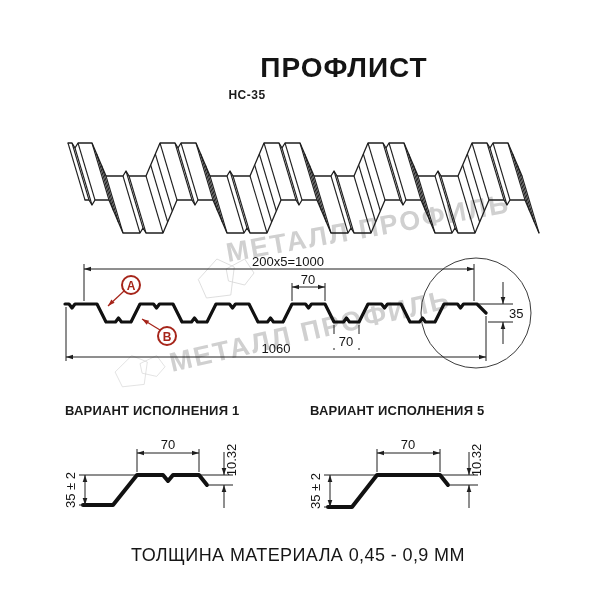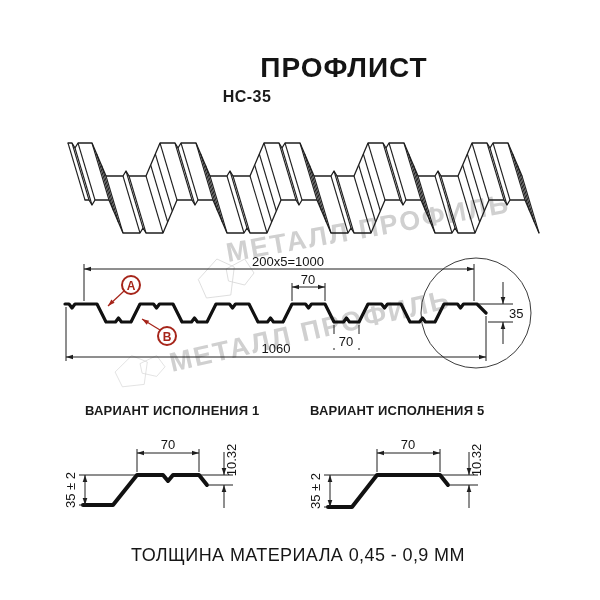--- a/index.html
+++ b/index.html
@@ -2,23 +2,23 @@
 <html style="--accent: #A6251A; --line: #1f1f1f; --wm: #d0d0d0;"><head>
 <meta charset="utf-8">
 <style>
   :root{ --accent:#A6251A; --line:#1f1f1f; --wm:#d0d0d0; }
   html,body{margin:0;padding:0;}
   body{width:600px;height:600px;background:#ffffff;font-family:"Liberation Sans",sans-serif;position:relative;overflow:hidden;}
   .page{position:absolute;inset:0;}
   .title{position:absolute;top:52px;left:0;width:600px;text-align:center;
          font-size:28px;font-weight:bold;letter-spacing:1px;color:#141414;padding-left:44px;}
   .subtitle{position:absolute;top:88px;left:0;width:494px;text-align:center;
-         font-size:16px;font-weight:bold;color:#1b1b1b;letter-spacing:.5px;}
+         font-size:12px;font-weight:bold;color:#1b1b1b;letter-spacing:.5px;}
   .vh{position:absolute;font-size:13px;font-weight:bold;color:#1b1b1b;letter-spacing:.2px;line-height:15px;}
-  .vh1{left:65px;top:403px;margin-left:20px;}
+  .vh1{left:65px;top:403px;}
   .vh2{left:310px;top:403px;}
   .footer{position:absolute;top:545px;left:0;width:596px;text-align:center;
          font-size:18px;color:#161616;letter-spacing:.4px;}
   svg{position:absolute;left:0;top:0;}
   svg text{font-family:"Liberation Sans",sans-serif;}
   .dimtxt{font-size:13px;fill:#141414;}
   .ab{font-size:12px;font-weight:bold;fill:var(--accent);}
   .wmtxt{font-size:27px;font-weight:bold;fill:var(--wm);letter-spacing:2px;}
   .wmln{fill:none;stroke:#d6d6d6;stroke-width:1.5px;}
 </style>

